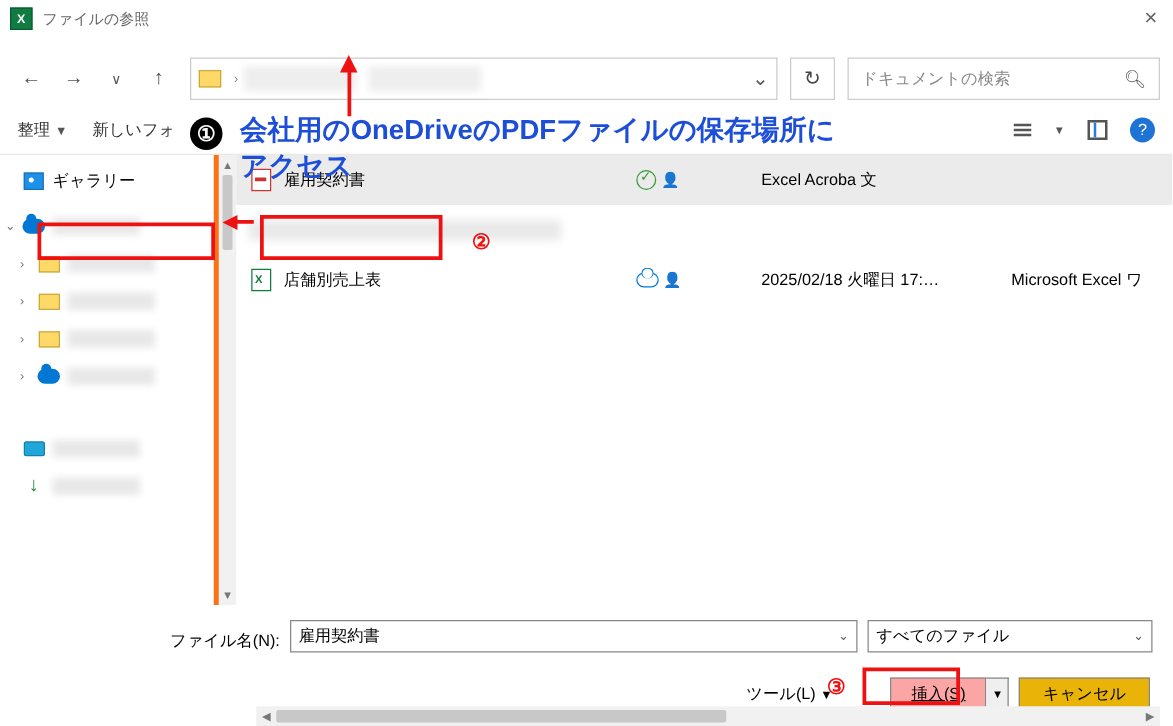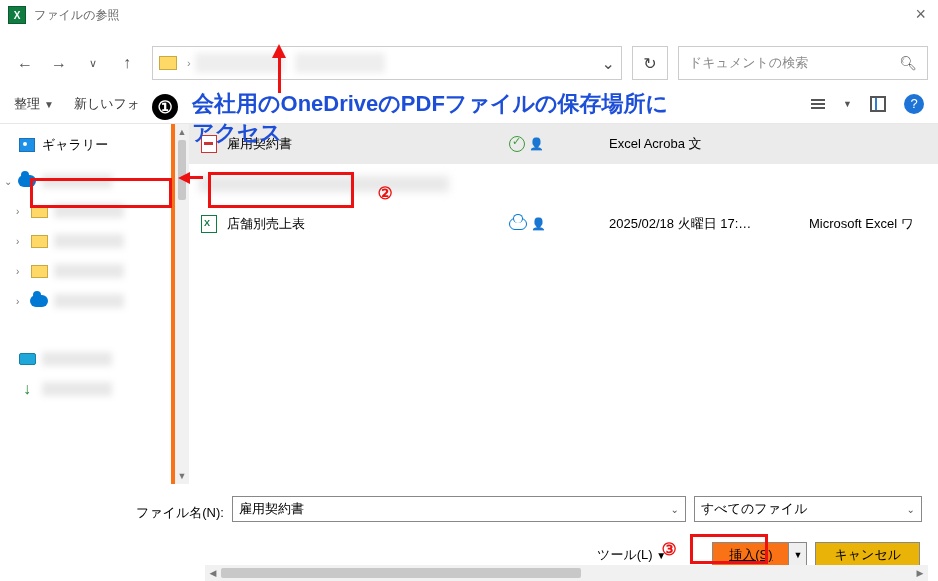--- a/index.html
+++ b/index.html
@@ -66,21 +66,21 @@
   .bottom { padding: 12px 16px 10px; font-size:13px; }
   .filenamerow { display:flex; align-items:flex-end; gap:8px; margin-bottom:20px; }
   .filenamerow label { margin-left:120px; }
   .combo { height:26px; border:1px solid #888; background:#fff; display:flex; align-items:center; padding:0 6px; }
   .combo .drop{margin-left:auto;font-size:10px;color:#555;}
   .fname-combo { flex:1; max-width:460px; }
   .filter-combo { width:228px; }
   .actionrow { display:flex; align-items:center; gap:8px; justify-content:flex-end; padding-right:2px;}
   .btn { height:26px; padding:0 18px; border:1px solid #888; background:#eab308; display:inline-flex; align-items:center; font-size:13px;}
   .btn-split { display:flex; }
-  .btn-split .main{border:1px solid #888;background:#f97316;height:26px;padding:0 16px;display:inline-flex;align-items:center;text-decoration:underline;}
+  .btn-split .main{border:1px solid #888;background:#fca5a5;height:26px;padding:0 16px;display:inline-flex;align-items:center;text-decoration:underline;}
   .btn-split .dd{border:1px solid #888;border-left:none;background:#efefef;height:26px;width:18px;display:inline-flex;align-items:center;justify-content:center;font-size:9px;}
   
   .anno{position:absolute;pointer-events:none;}
   .red-text{color:#1d4ed8;font-weight:bold;font-size:22px;line-height:1.3;}
   .circle-num{width:26px;height:26px;border-radius:50%;color:#e11;font-weight:bold;display:flex;align-items:center;justify-content:center;font-size:17px;}
   .circle-num.black{background:#000;color:#fff;border:none;}
   .red-box{border:3px solid #e11;position:absolute;}
   .arrow-up{width:0;height:0;border-left:7px solid transparent;border-right:7px solid transparent;border-bottom:14px solid #e11;position:absolute;}
   .arrow-stem{width:3px;background:#e11;position:absolute;}
   .arrow-left{width:0;height:0;border-top:6px solid transparent;border-bottom:6px solid transparent;border-right:12px solid #e11;position:absolute;}

